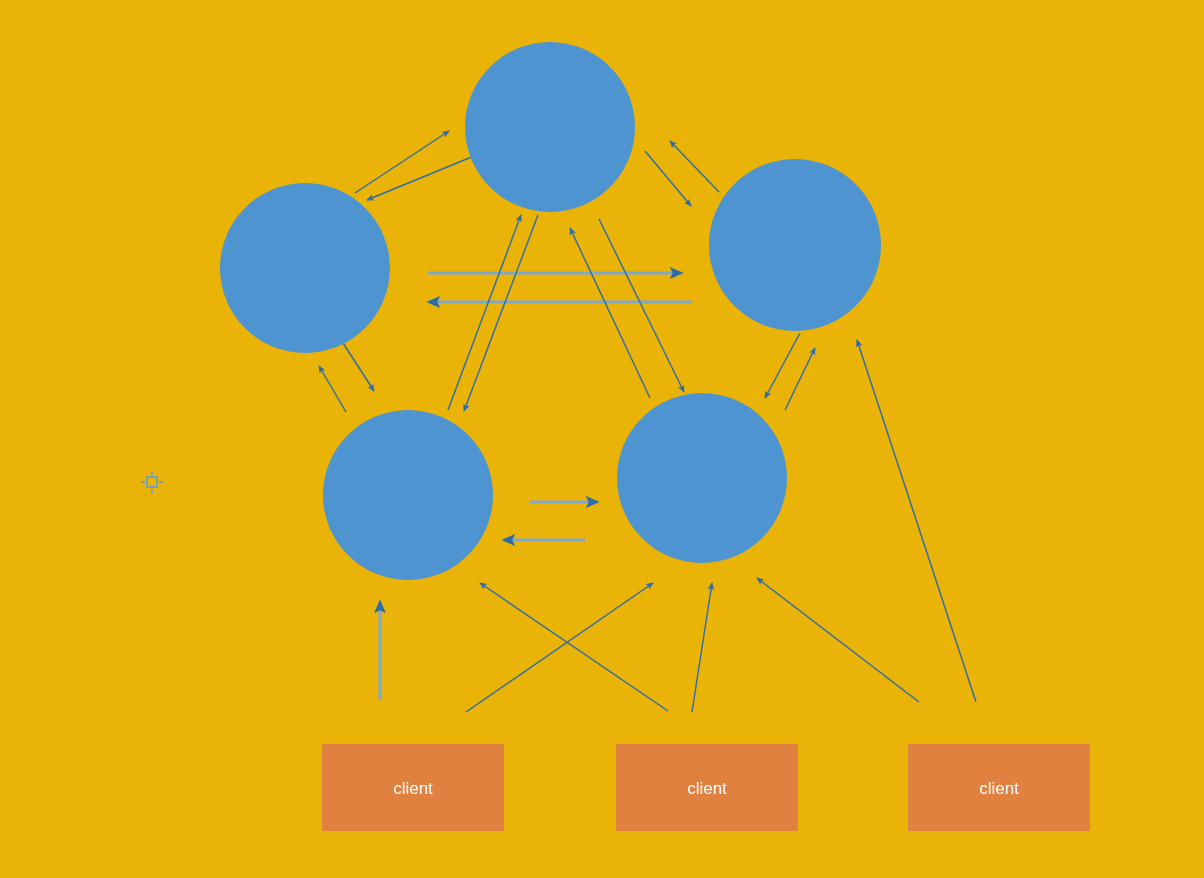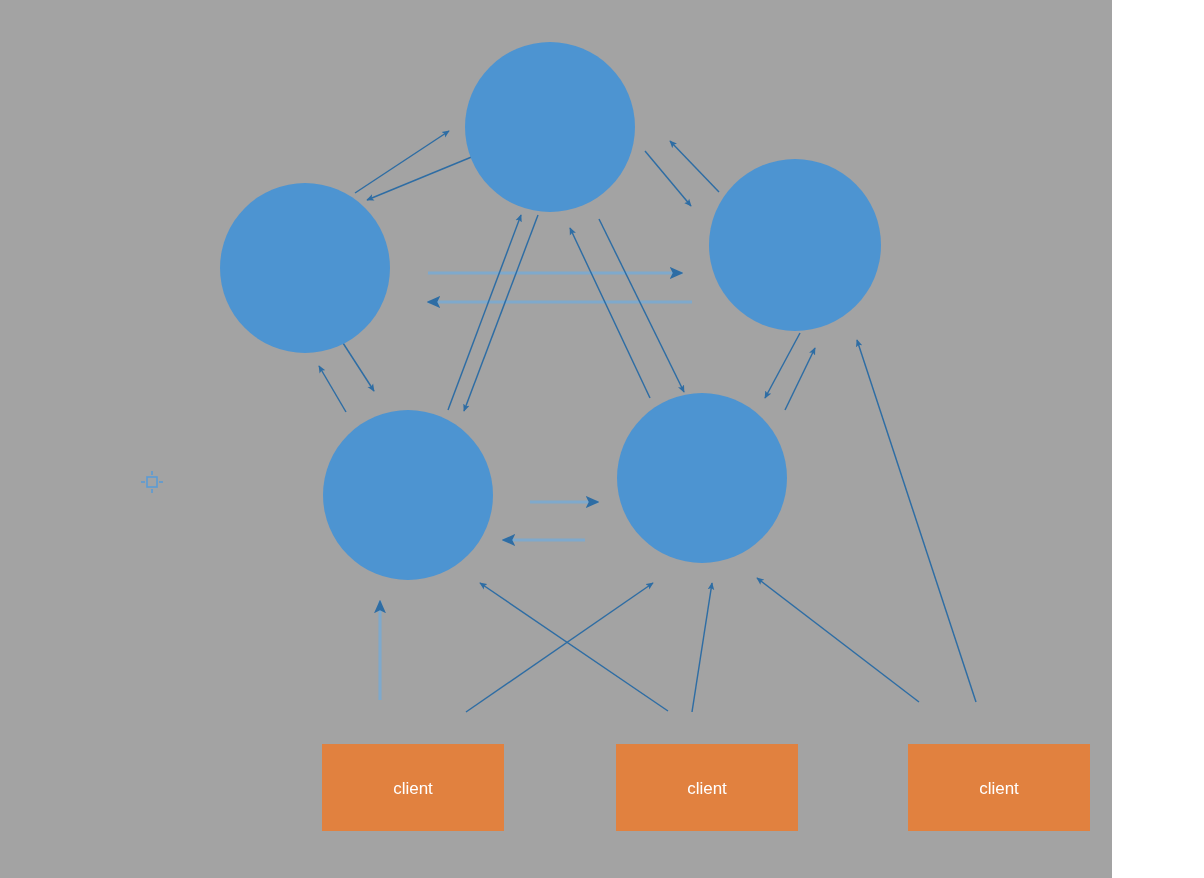--- a/index.html
+++ b/index.html
@@ -7,23 +7,23 @@
     margin: 0;
     padding: 0;
     background: #ffffff;
   }
   body {
     font-family: "Liberation Sans", sans-serif;
     -webkit-font-smoothing: antialiased;
   }
   #canvas {
     position: relative;
-    width: 1112px;
+    width: 1204px;
     height: 878px;
-    background: #a3a3a3;
+    background: #eab308;
     overflow: hidden;
   }
   #diagram-svg {
     position: absolute;
     left: 0;
     top: 0;
     width: 1204px;
     height: 878px;
   }
   .node-label {

